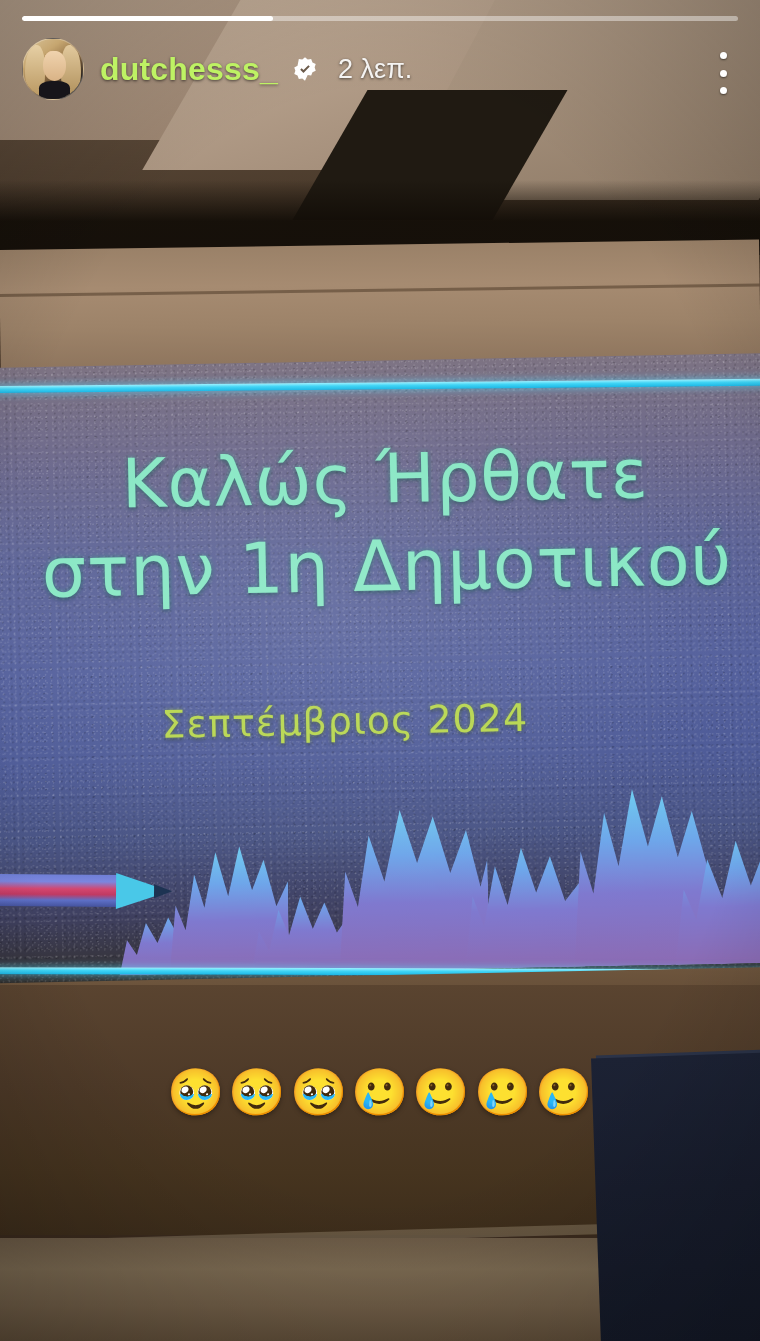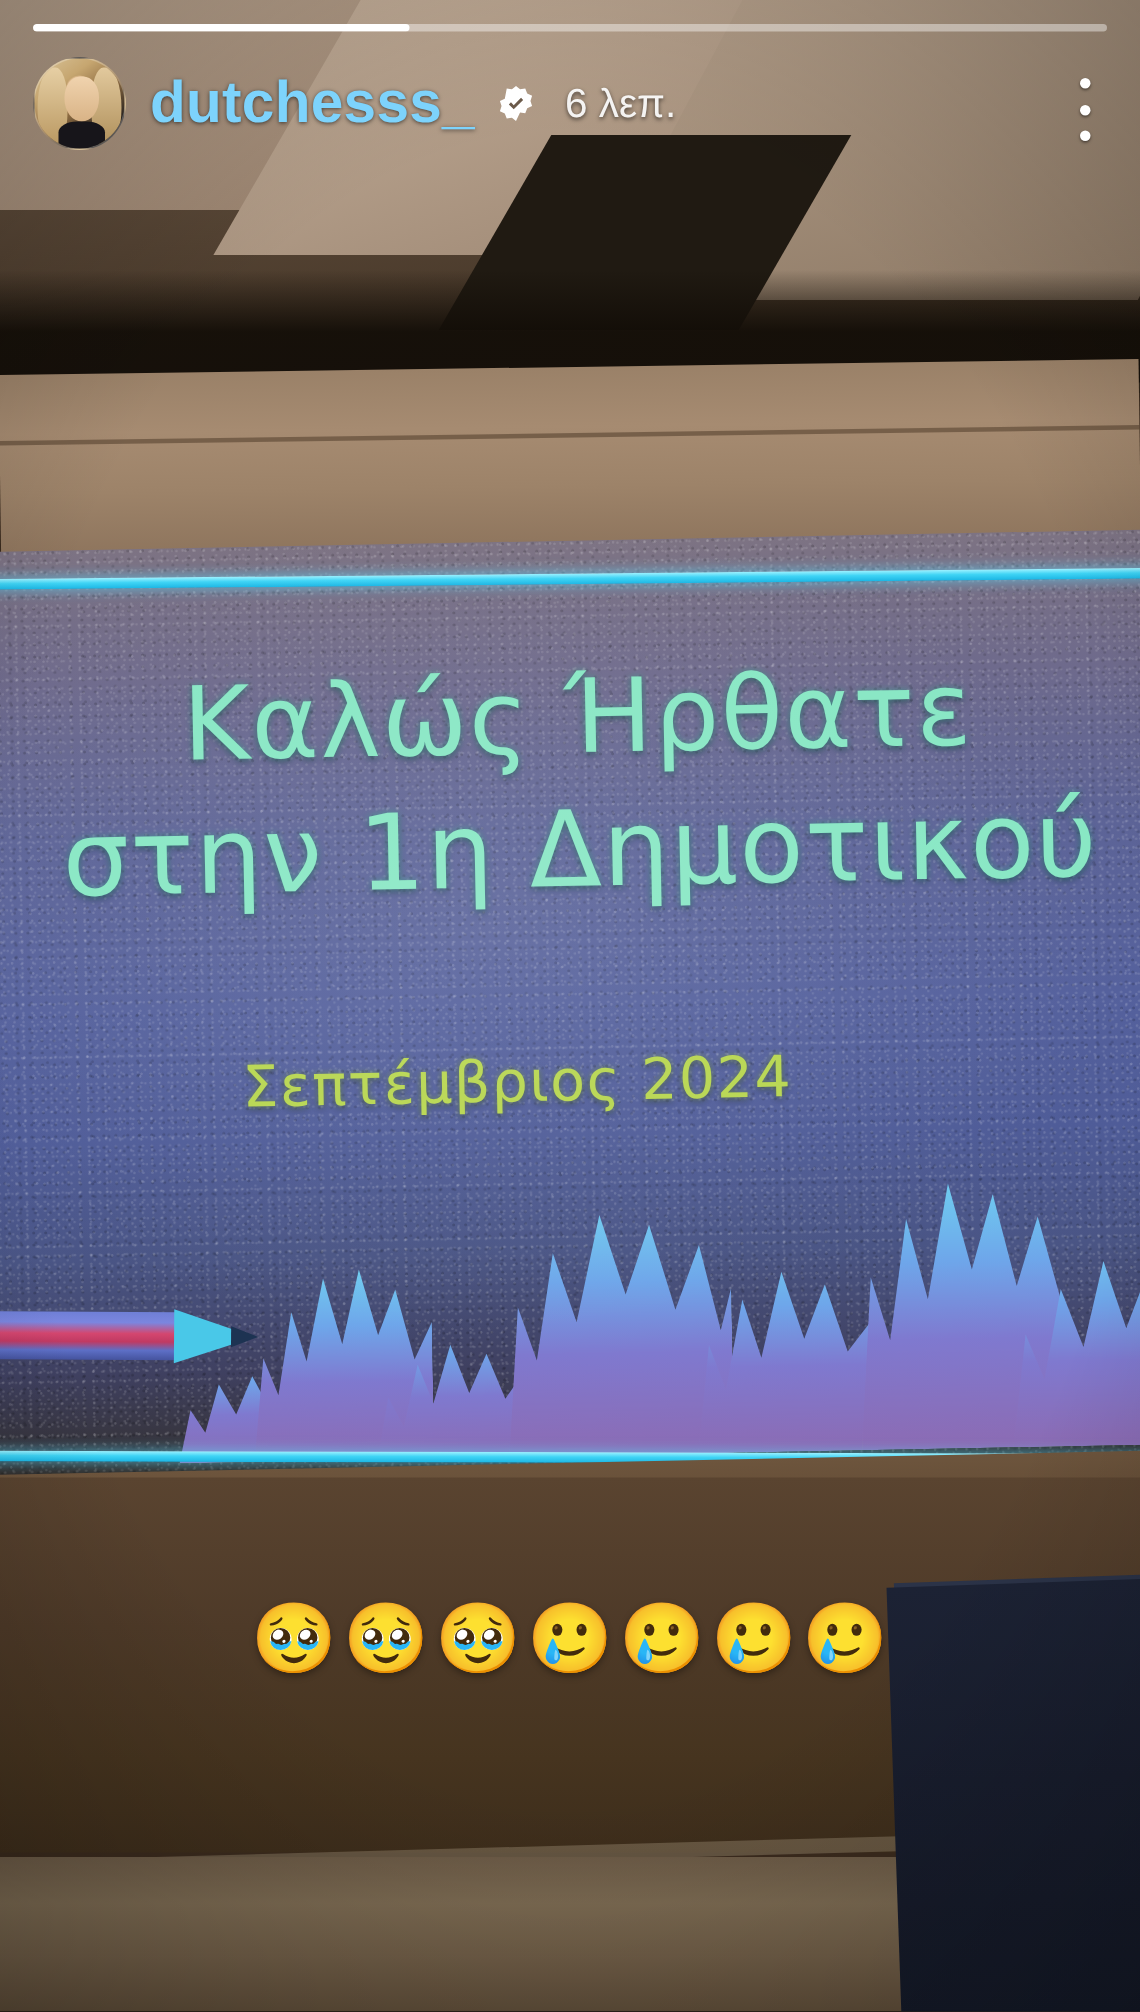--- a/index.html
+++ b/index.html
@@ -234,21 +234,21 @@
   .avatar .face {
     position:absolute; left:20px; top:12px; width:23px; height:30px;
     background:linear-gradient(180deg,#f0d3ae,#d9b386); border-radius:48% 48% 52% 52%;
   }
   .avatar .torso {
     position:absolute; left:16px; bottom:0; width:31px; height:18px;
     background:#17151a; border-radius:40% 40% 0 0;
   }
 
   .uname {
-    margin-left:16px; color:#7dd3fc; font-size:39px; font-weight:700;
+    margin-left:16px; color:#bef264; font-size:32px; font-weight:700;
     letter-spacing:0.2px; text-shadow:0 1px 3px rgba(0,0,0,0.6);
   }
   .verified {
     margin-left:14px; flex:0 0 auto; width:26px; height:26px; position:relative;
   }
   .verified svg { display:block; width:26px; height:26px; }
   .ts {
     margin-left:20px; color:rgba(255,255,255,0.92); font-size:27px; font-weight:400;
     text-shadow:0 1px 3px rgba(0,0,0,0.6);
   }
@@ -340,21 +340,21 @@
       <div class="face"></div>
       <div class="torso"></div>
     </div>
     <div class="uname">dutchesss_</div>
     <div class="verified">
       <svg viewBox="0 0 24 24" aria-hidden="true">
         <path fill="#ffffff" d="M12 1.2l2.5 2.1 3.2-.5 1.2 3.1 3 1.4-1 3.1 1 3.1-3 1.4-1.2 3.1-3.2-.5L12 22.8l-2.5-2.1-3.2.5-1.2-3.1-3-1.4 1-3.1-1-3.1 3-1.4L6.3 2.8l3.2.5L12 1.2z"></path>
         <path fill="#6b5a4a" d="M10.6 15.6l-3-3 1.3-1.3 1.7 1.7 4.5-4.5 1.3 1.3-5.8 5.8z"></path>
       </svg>
     </div>
-    <div class="ts">6 λεπ.</div>
+    <div class="ts">2 λεπ.</div>
   </div>
 
   <div class="more-btn">
     <i></i>
     <i></i>
     <i></i>
   </div>
 
 </div>
 

